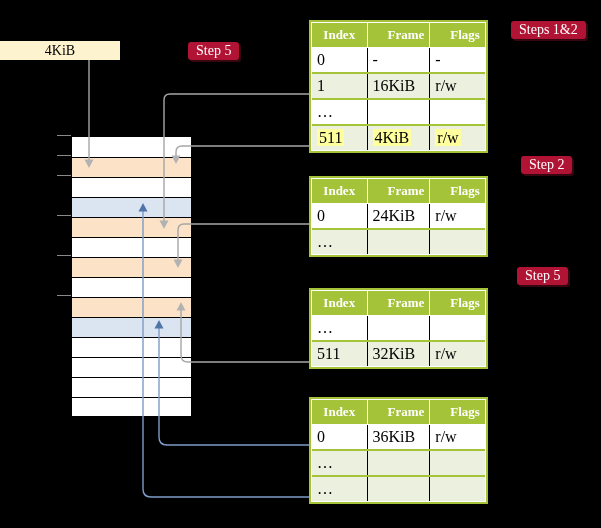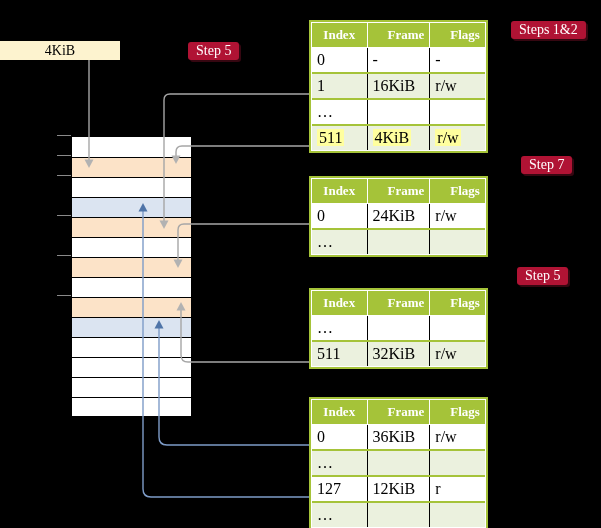--- a/index.html
+++ b/index.html
@@ -62,21 +62,21 @@
       <polygon points="173.5,259.5 182.5,259.5 178,268" fill="#b2b2b2"></polygon>
       <path d="M 372 362 L 188 362 Q 181 362 181 355 L 181 310" fill="none" stroke="#a6a6a6" stroke-width="1.4"></path>
       <polygon points="176.5,310.5 185.5,310.5 181,302" fill="#b2b2b2"></polygon>
       <path d="M 371 445 L 167 445 Q 159 445 159 437 L 159 328" fill="none" stroke="#7e9cc8" stroke-width="1.4"></path>
       <polygon points="154.5,328.5 163.5,328.5 159,320" fill="#4f74a8"></polygon>
       <path d="M 371 497 L 151 497 Q 143 497 143 489 L 143 211" fill="none" stroke="#7e9cc8" stroke-width="1.4"></path>
       <polygon points="138.5,211.5 147.5,211.5 143,203" fill="#4f74a8"></polygon>
     </svg>
 <div class="badge" style="left: 188px; top: 42px; background: rgb(176, 19, 52);">Step 5</div>
     <div class="badge" style="left: 511px; top: 21px; background: rgb(176, 19, 52);">Steps 1&amp;2</div>
-    <div class="badge" style="left: 521px; top: 156px; background: rgb(176, 19, 52);">Step 7</div>
+    <div class="badge" style="left: 521px; top: 156px; background: rgb(176, 19, 52);">Step 2</div>
     <div class="badge" style="left: 517px; top: 267px; background: rgb(176, 19, 52);">Step 5</div>
     <div class="tick" style="left: 57px; top: 135px; background: rgb(138, 138, 138);"></div>
     <div class="tick" style="left: 57px; top: 155px; background: rgb(138, 138, 138);"></div>
     <div class="tick" style="left: 57px; top: 175px; background: rgb(138, 138, 138);"></div>
     <div class="tick" style="left: 57px; top: 215px; background: rgb(138, 138, 138);"></div>
     <div class="tick" style="left: 57px; top: 255px; background: rgb(138, 138, 138);"></div>
     <div class="tick" style="left: 57px; top: 295px; background: rgb(138, 138, 138);"></div>
     <div class="ptable" style="left: 309px; top: 20px; border: 2px solid rgb(165, 195, 57);">
       <table>
         <colgroup>
@@ -189,25 +189,20 @@
           <tr style="background: rgb(255, 255, 255);">
             <td>0</td>
             <td>36KiB</td>
             <td>r/w</td>
           </tr>
           <tr class="sep" style="background: rgb(235, 241, 222);">
             <td style="border-top: 2px solid rgb(165, 195, 57);">…</td>
             <td style="border-top: 2px solid rgb(165, 195, 57);"></td>
             <td style="border-top: 2px solid rgb(165, 195, 57);"></td>
           </tr>
-          <tr class="sep" style="background: rgb(255, 255, 255);">
-            <td style="border-top: 2px solid rgb(165, 195, 57);">127</td>
-            <td style="border-top: 2px solid rgb(165, 195, 57);">12KiB</td>
-            <td style="border-top: 2px solid rgb(165, 195, 57);">r</td>
-          </tr>
           <tr class="sep" style="background: rgb(235, 241, 222);">
             <td style="border-top: 2px solid rgb(165, 195, 57);">…</td>
             <td style="border-top: 2px solid rgb(165, 195, 57);"></td>
             <td style="border-top: 2px solid rgb(165, 195, 57);"></td>
           </tr>
         </tbody>
       </table>
     </div>
   </div>
 

